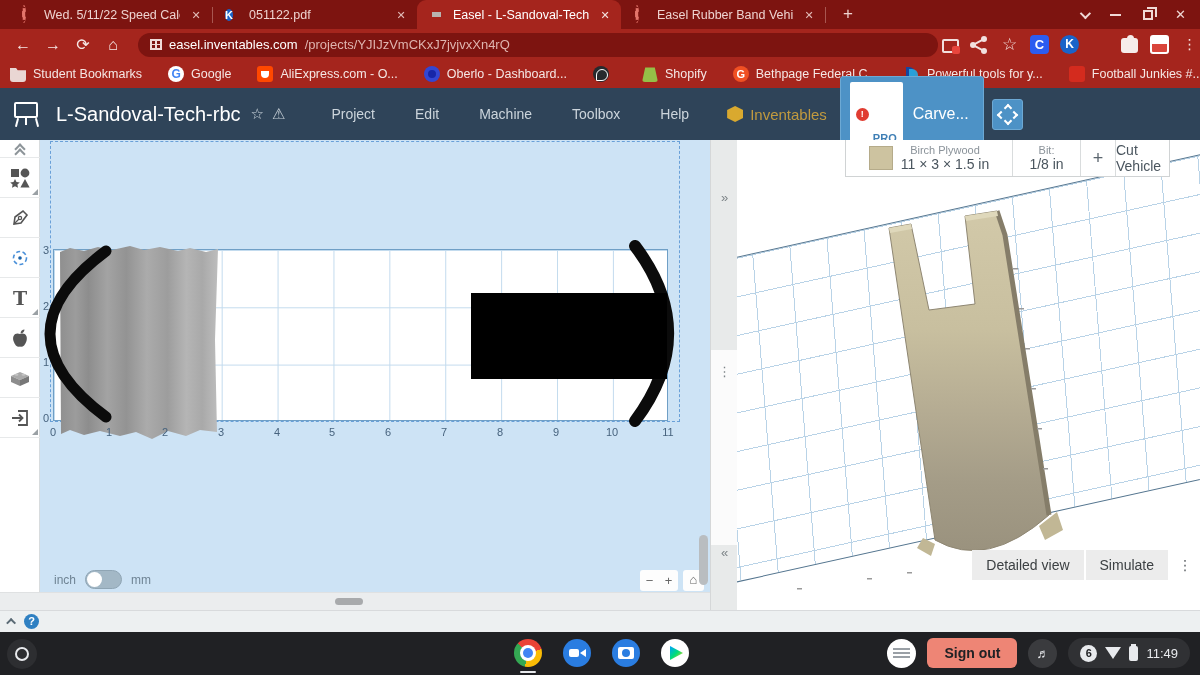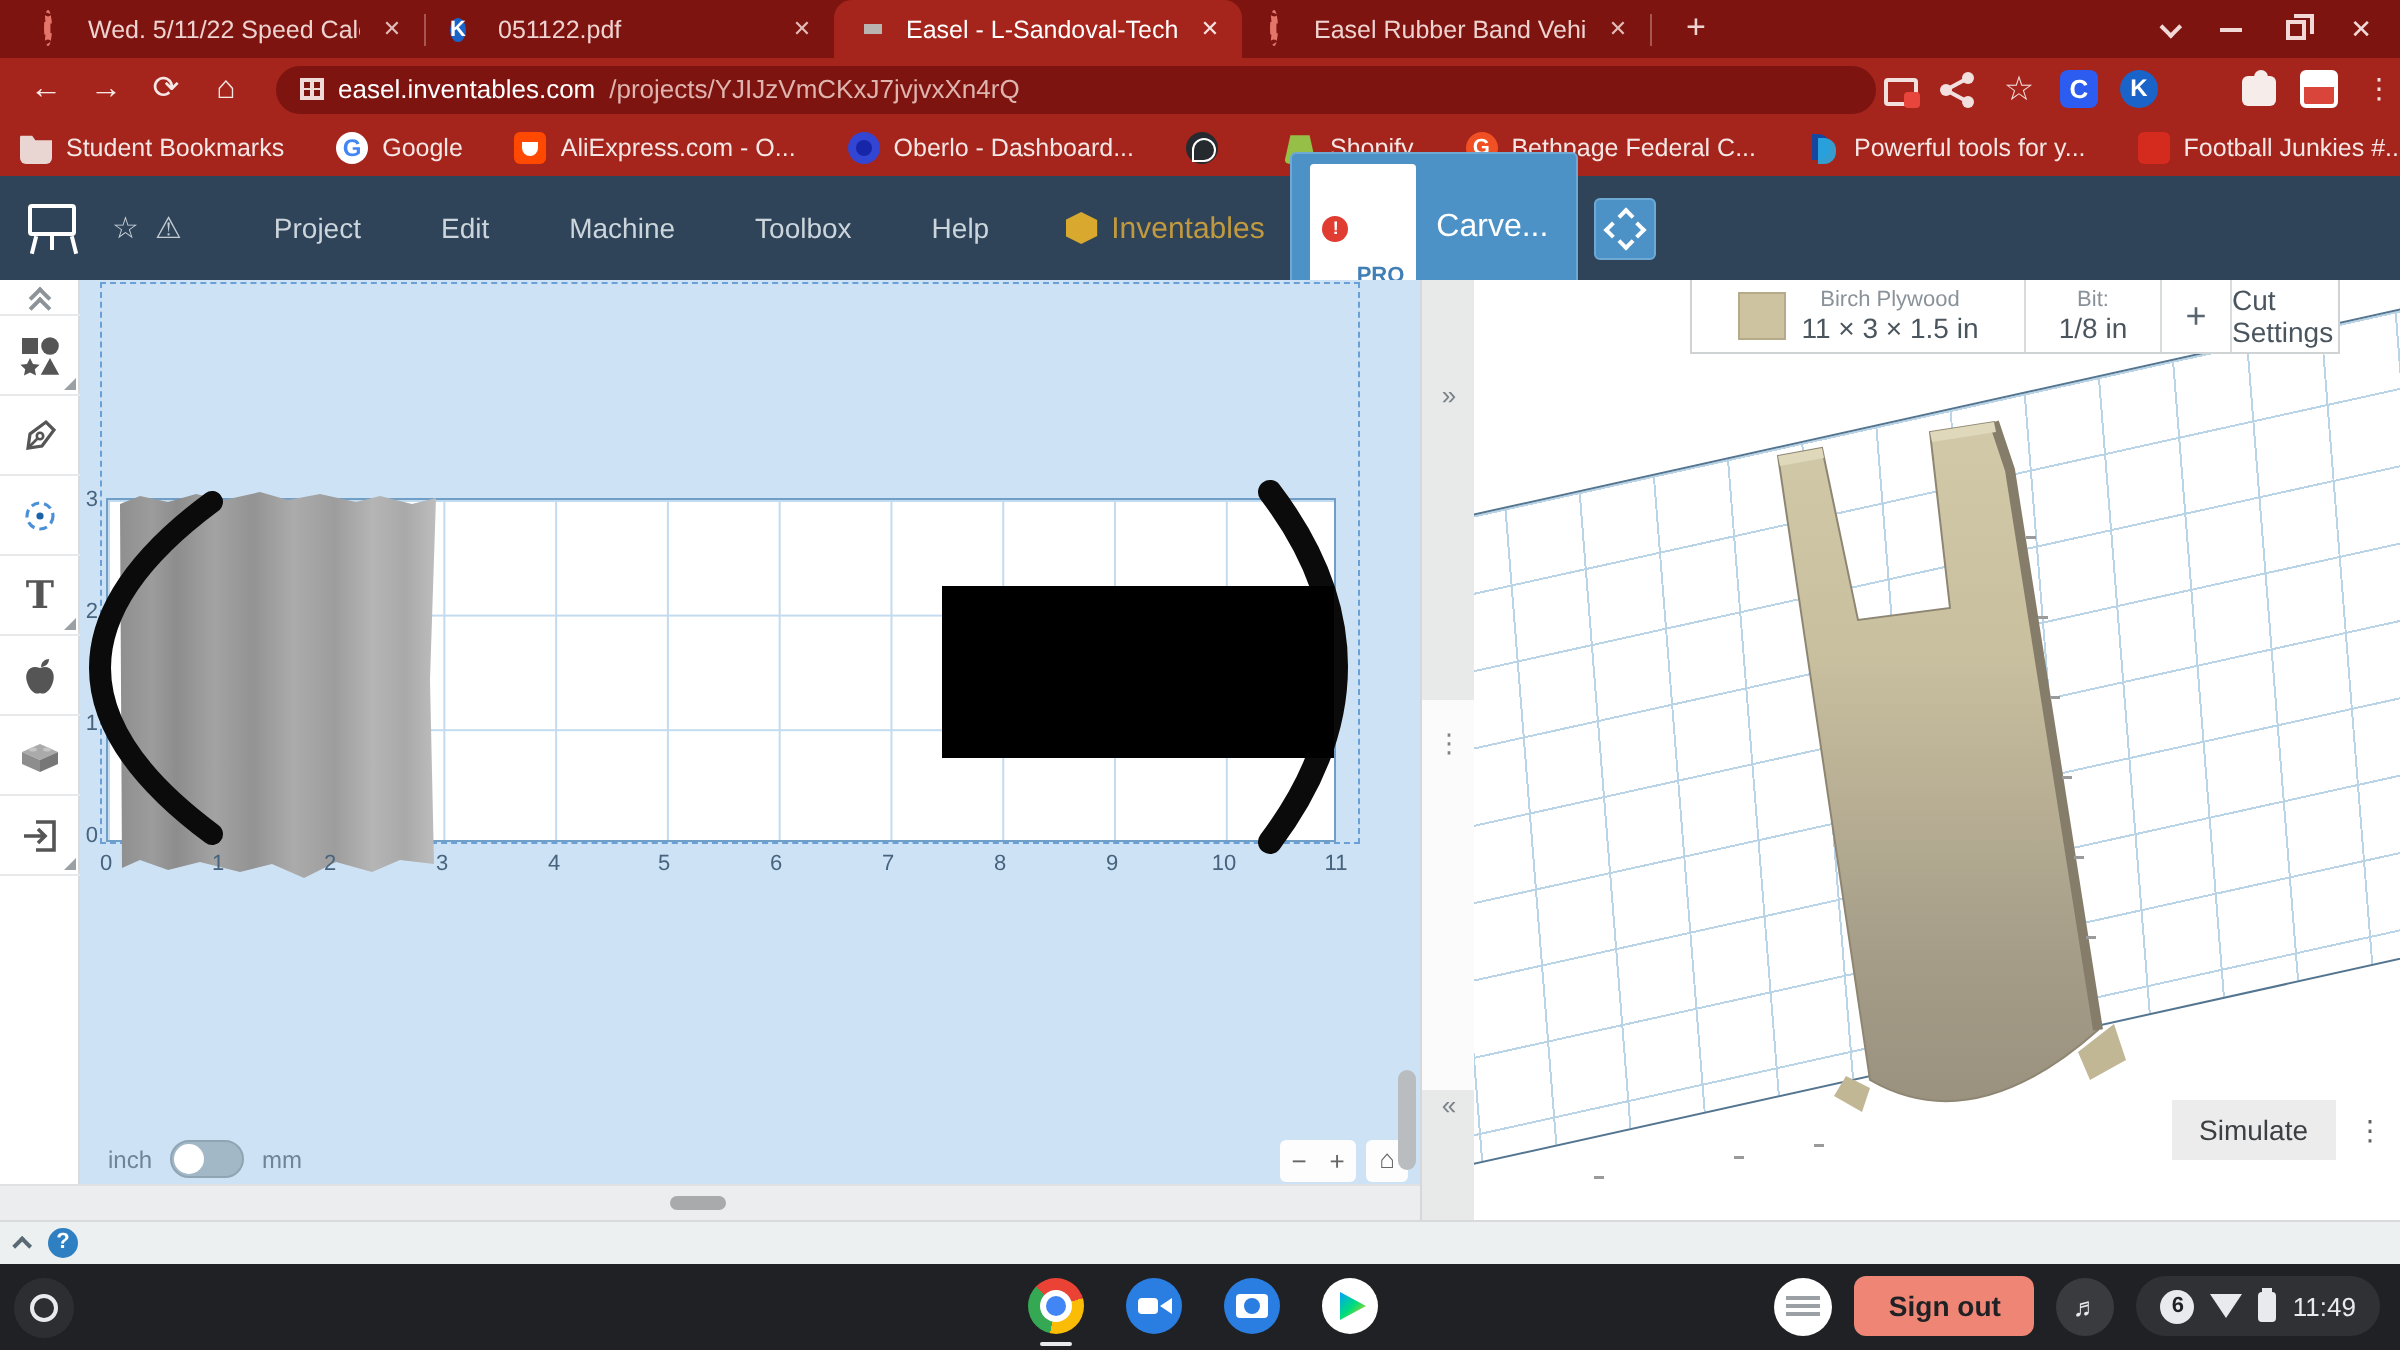--- a/index.html
+++ b/index.html
@@ -301,20 +301,21 @@
 
   </div>
 
   <div class="easel-header">
     <span class="easel-logo">
         <span class="board"></span>
         <span class="leg1"></span>
         <span class="leg2"></span>
         <span class="mast"></span>
       </span>
+    <span class="proj-title">L-Sandoval-Tech-rbc</span>
     <span class="title-star">☆</span>
     <span class="title-warn">⚠</span>
     <span class="menu-item">Project</span>
     <span class="menu-item">Edit</span>
     <span class="menu-item">Machine</span>
     <span class="menu-item">Toolbox</span>
     <span class="menu-item">Help</span>
     <span class="brand">
       <span class="hex"></span>
       <span class="brand-text">Inventables</span>
@@ -494,24 +495,25 @@
         <div class="matsec mat2">
           <span class="matcol">
             <span class="mlabel">Bit:</span>
             <span class="mvalue">1/8 in</span>
           </span>
         </div>
         <div class="matsec mat3">
             <span class="plus">+</span>
           </div>
         <div class="matsec mat4">
-            <span class="cutset">Cut Settings</span>
+            <span class="cutset">Cut Vehicle</span>
           </div>
       </div>
       <div class="pv-buttons">
+        <span class="pvbtn">Detailed view</span>
         <span class="pvbtn">Simulate</span>
         <span class="pv-dots">⋮</span>
       </div>
     </div>
   </div>
 
   <div class="wpbar">
     <span class="wp-chev"></span>
     <span class="wp-help">?</span>
   </div>

